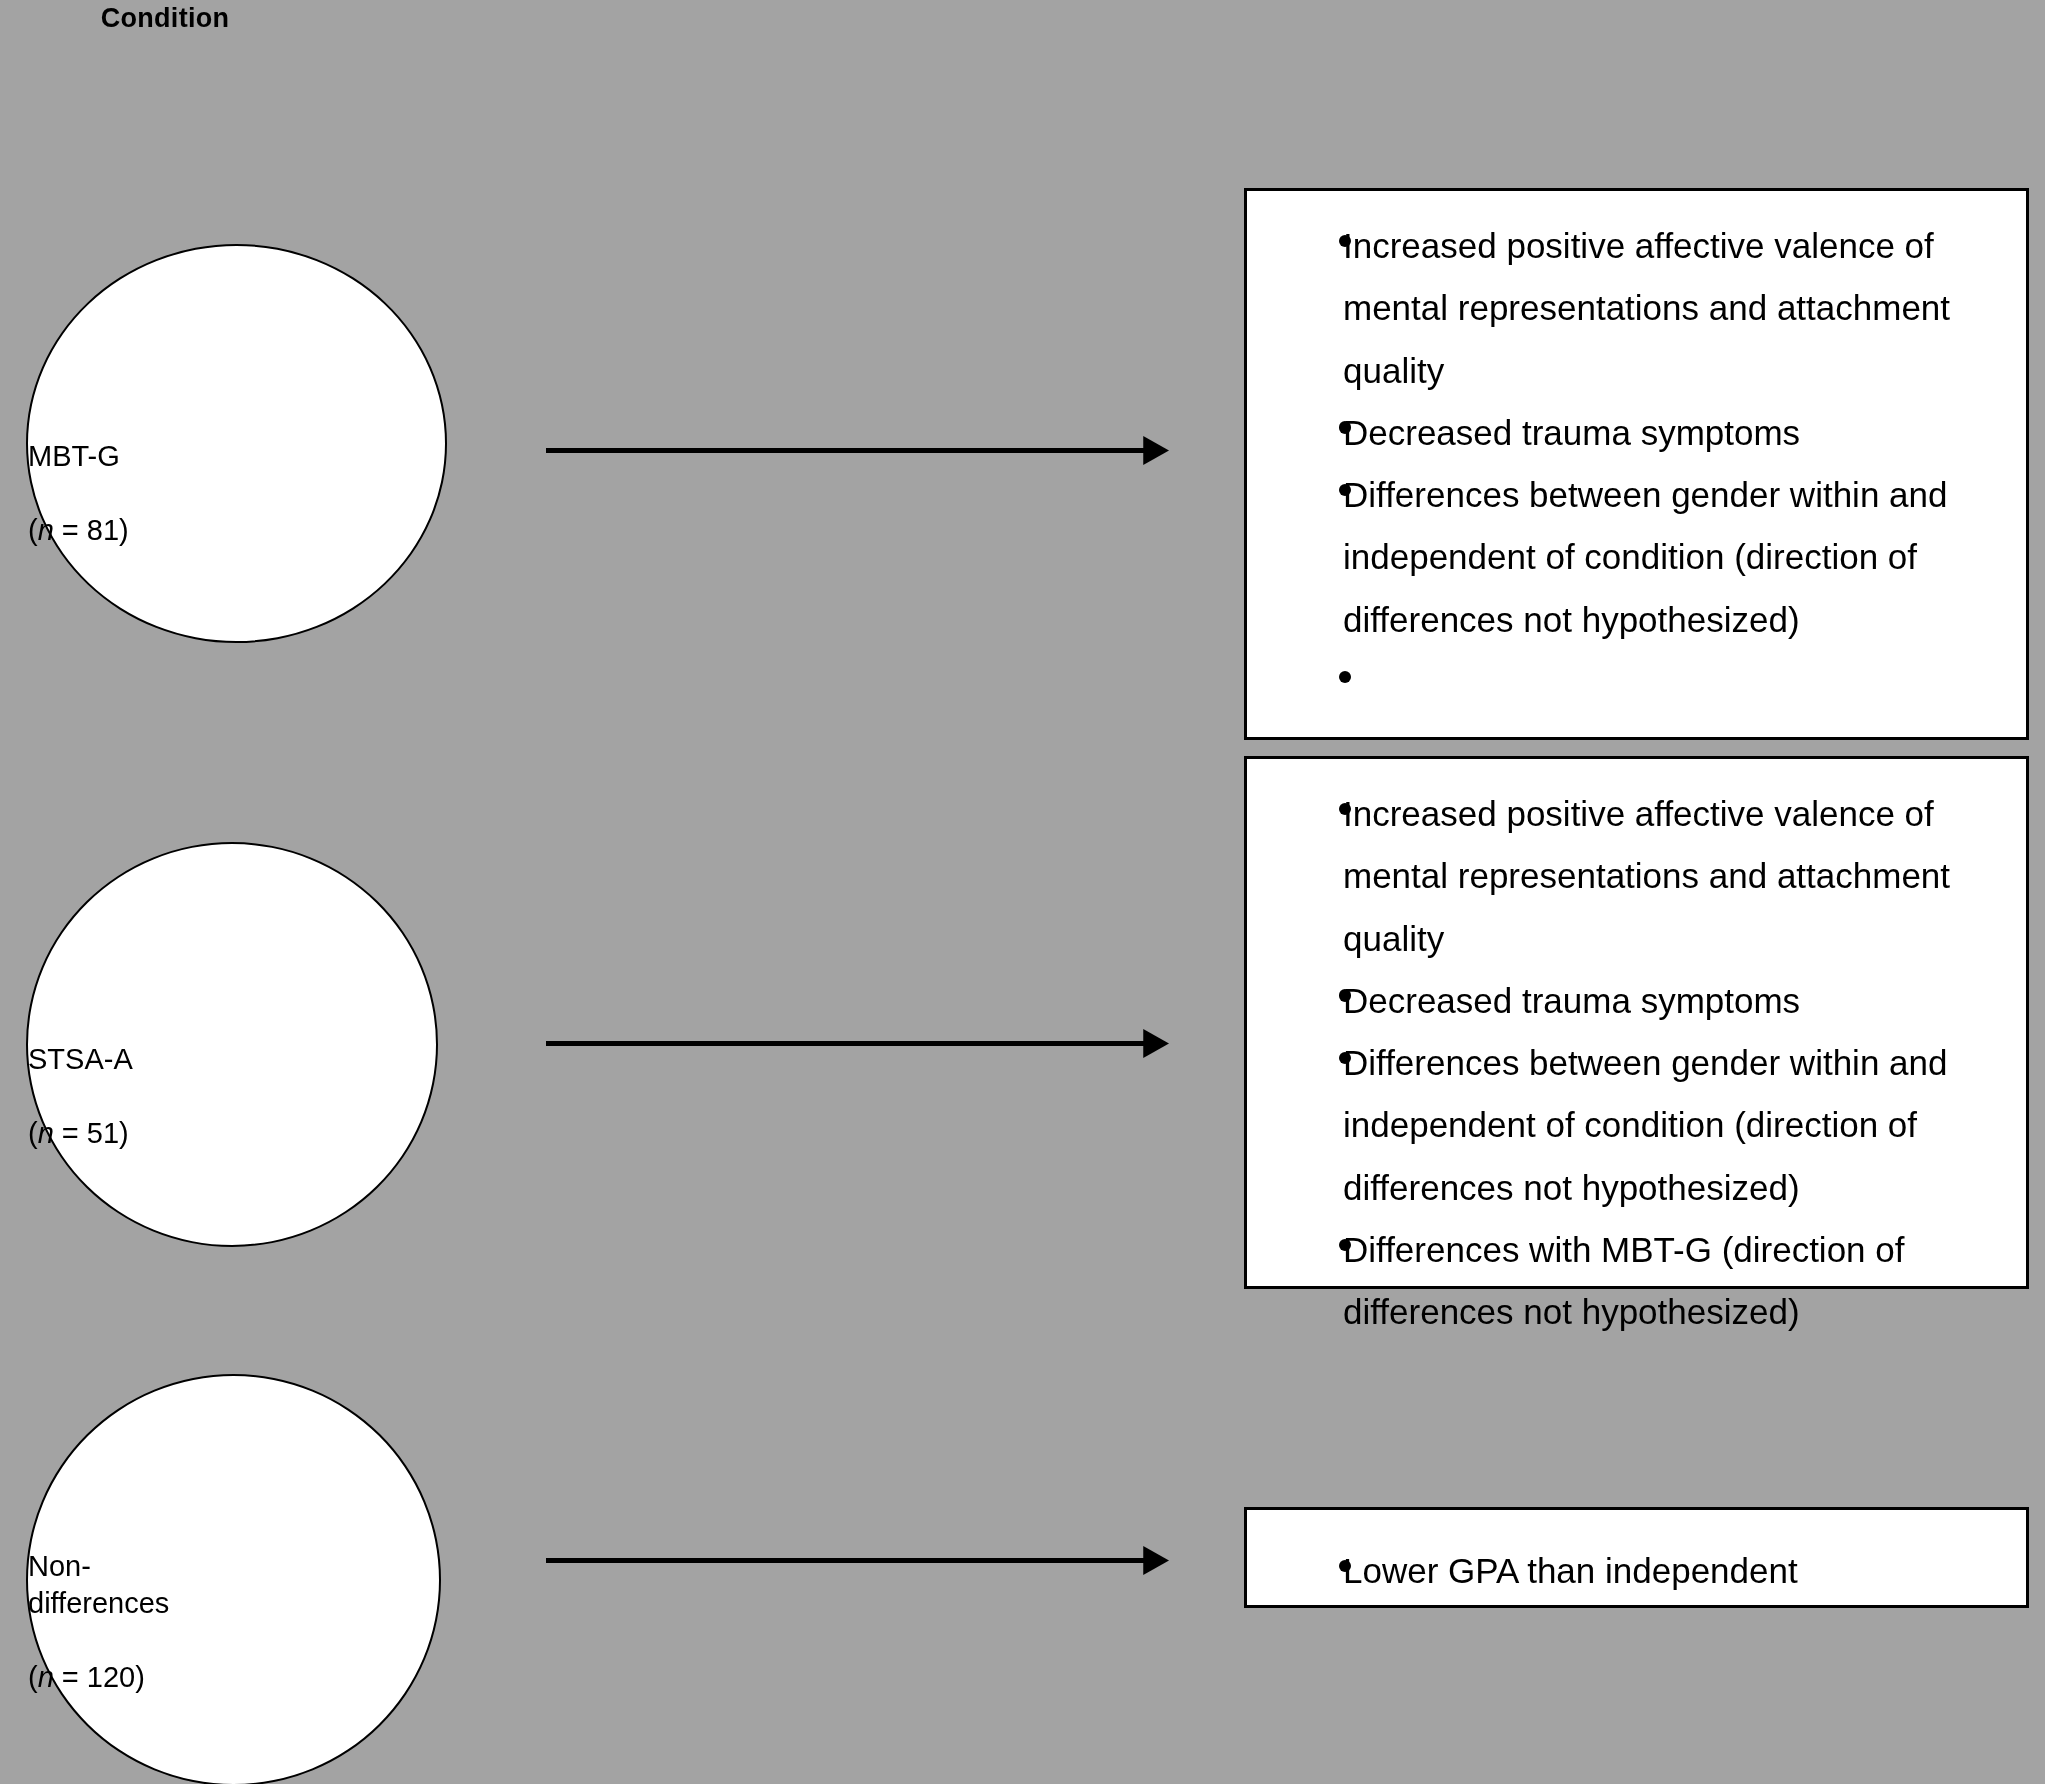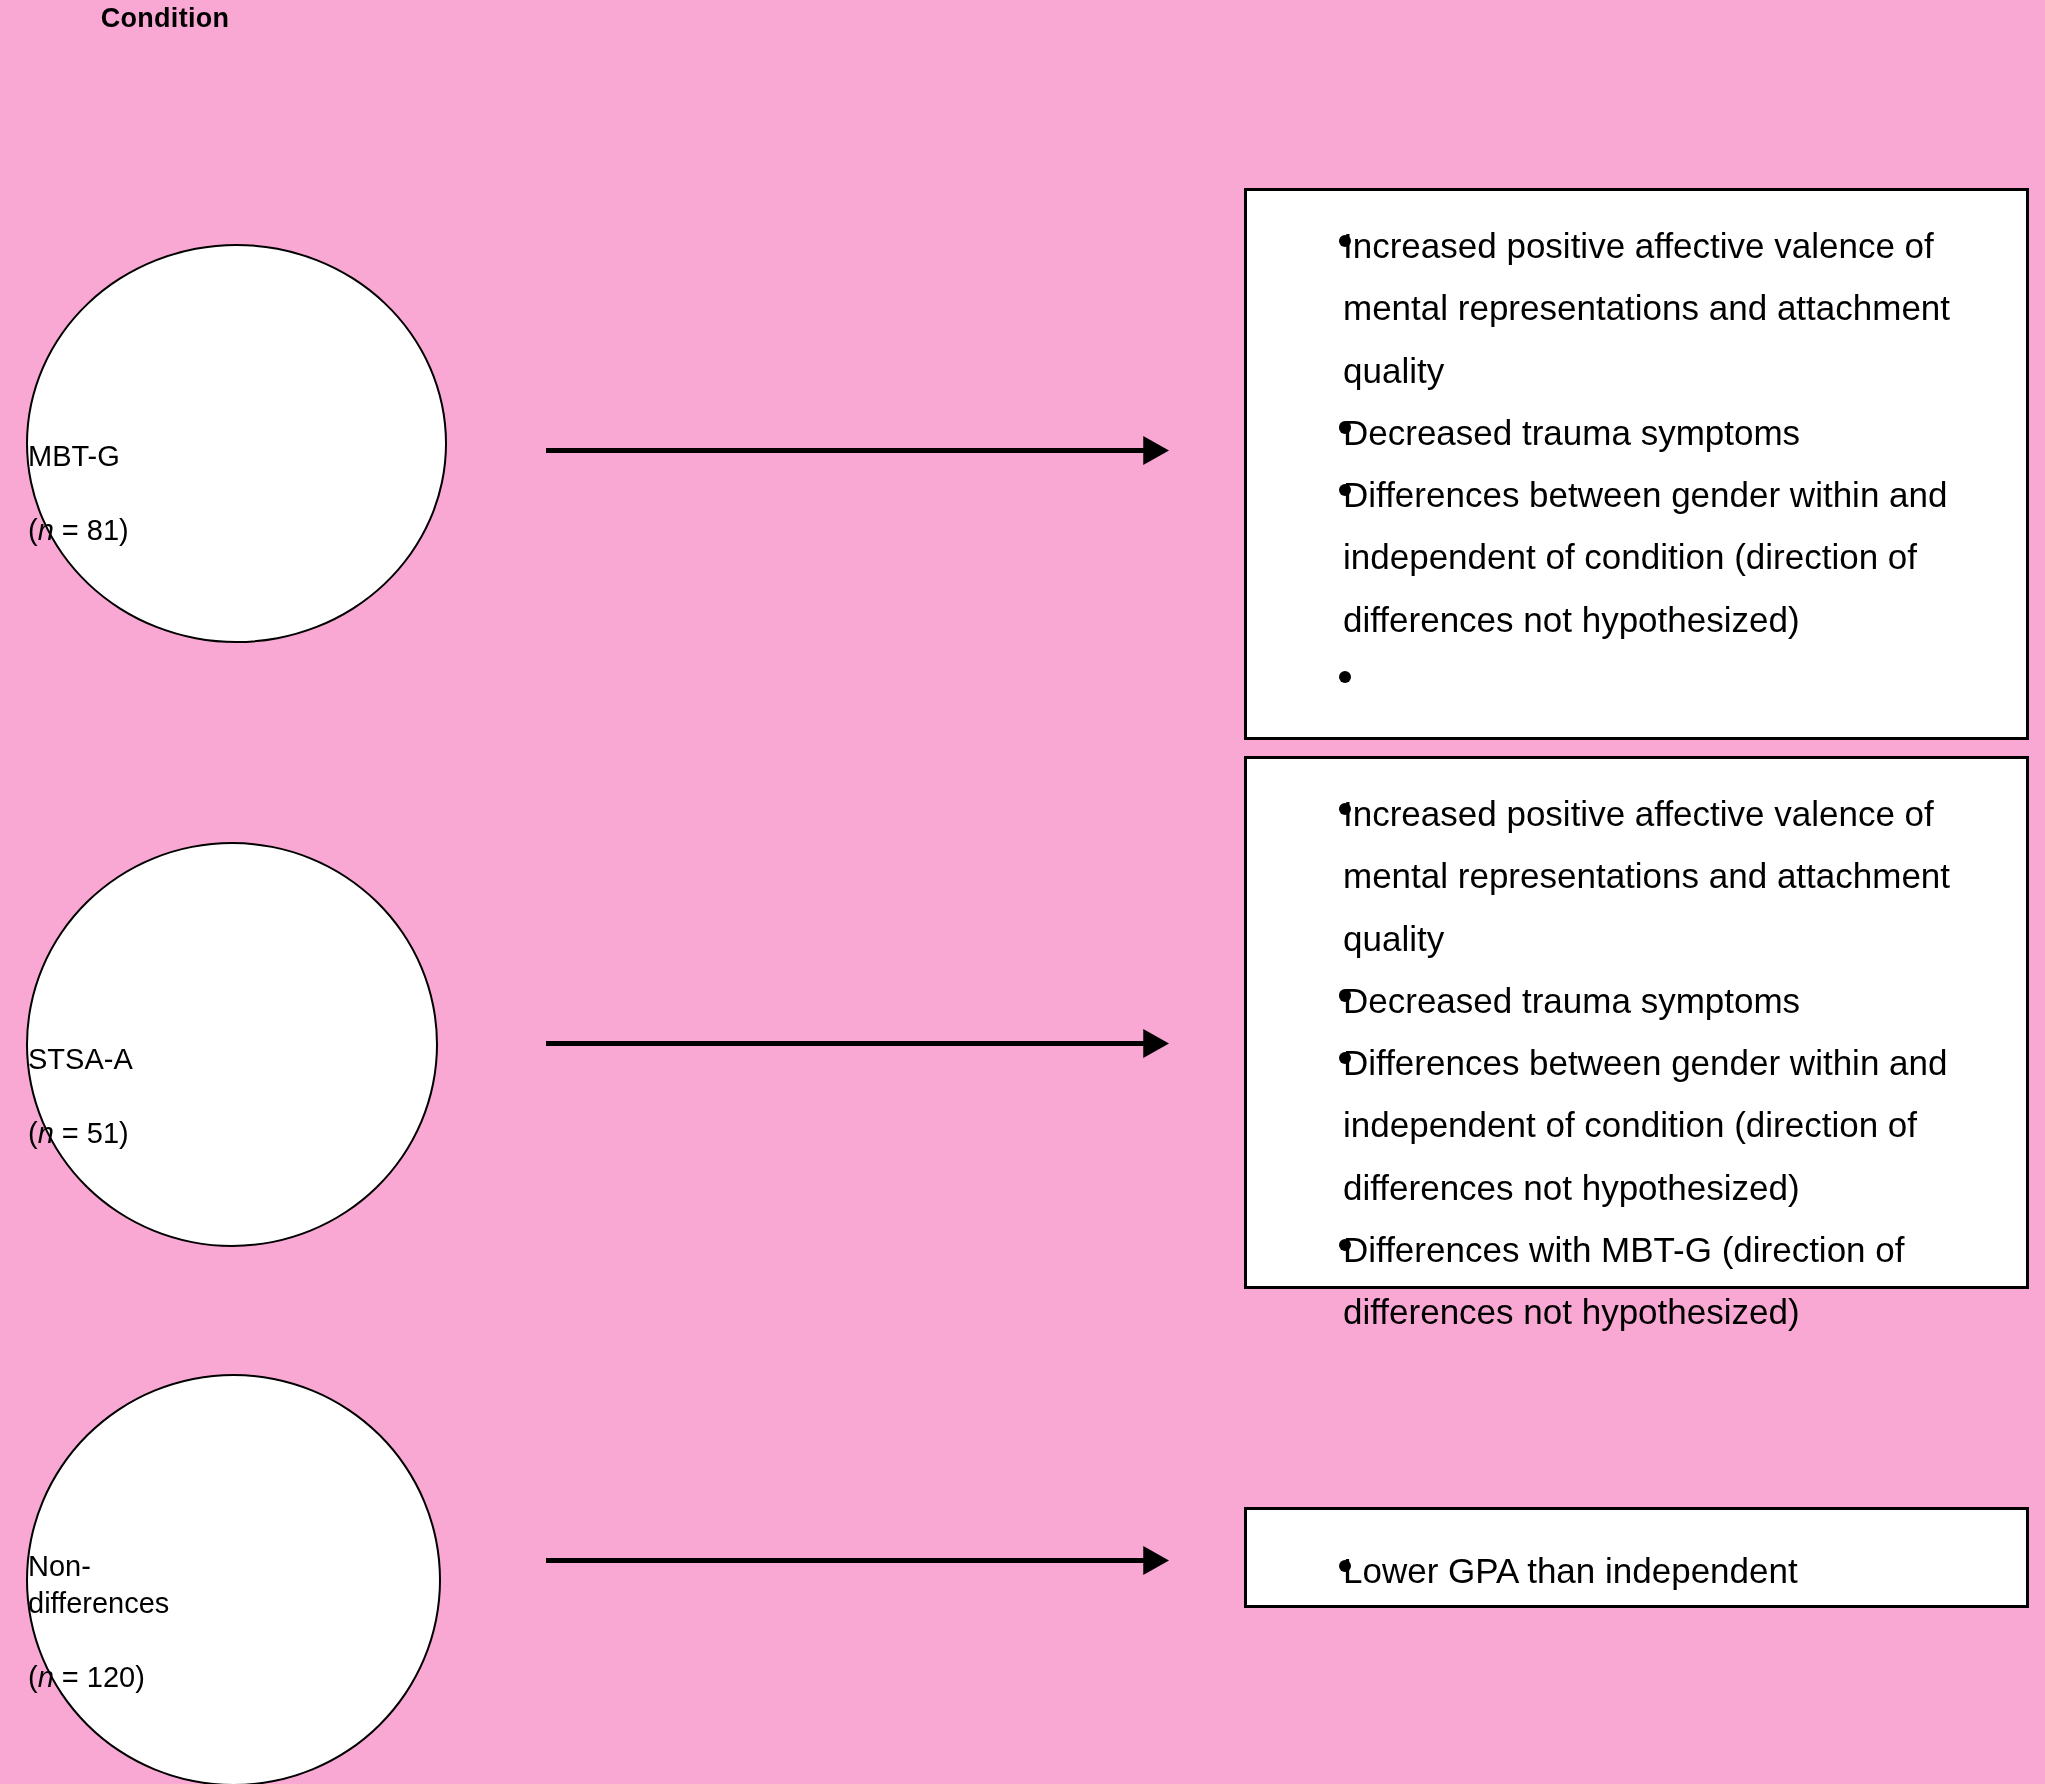--- a/index.html
+++ b/index.html
@@ -8,21 +8,21 @@
     background: #ffffff;
   }
   body {
     font-family: "Liberation Sans", sans-serif;
     color: #000000;
   }
   #page {
     position: relative;
     width: 2046px;
     height: 1784px;
-    background: #f9a8d4;
+    background: #a3a3a3;
     overflow: hidden;
   }
 
   
   .col-header {
     position: absolute;
     font-weight: bold;
     font-size: 27px;
     line-height: 1.1;
     letter-spacing: 0.3px;

